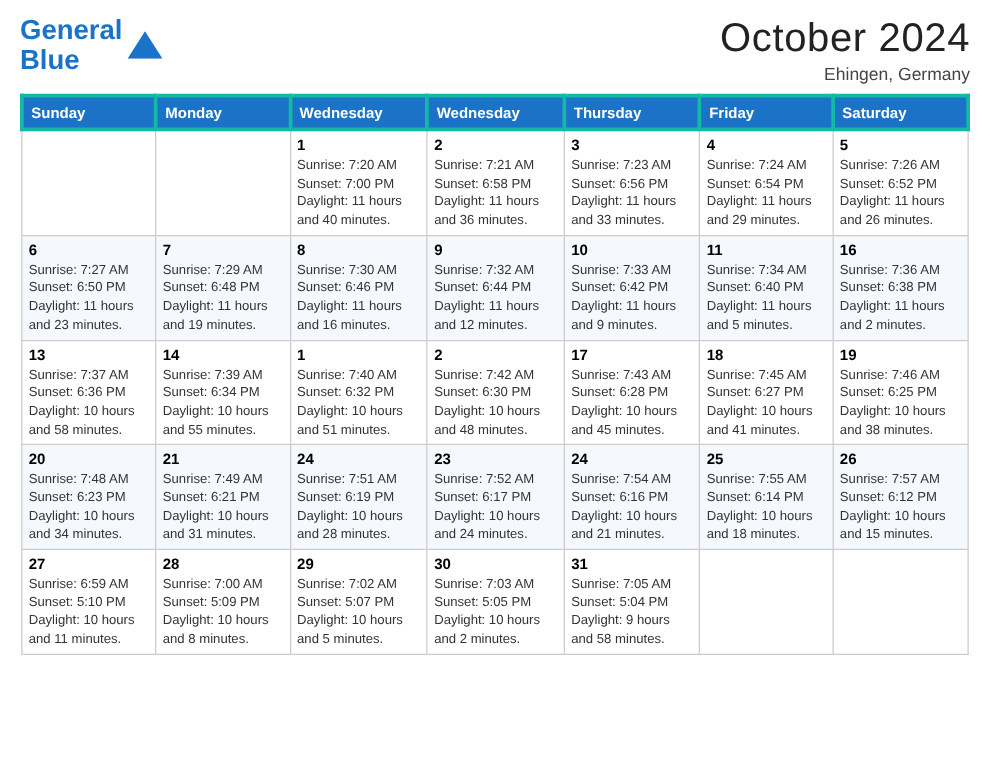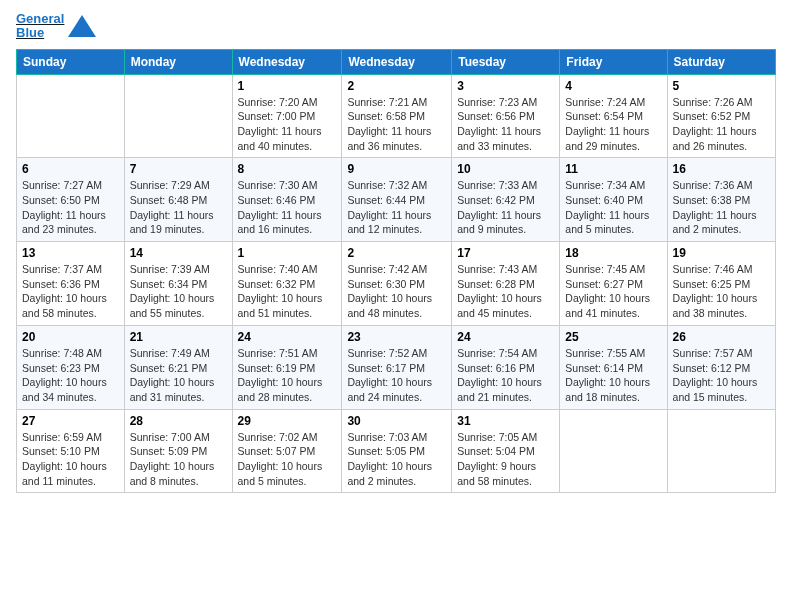--- a/index.html
+++ b/index.html
@@ -20,25 +20,24 @@
       display: flex;
       align-items: flex-start;
       justify-content: space-between;
       margin-bottom: 8px;
     }
     .logo {
       display: flex;
       align-items: center;
     }
     .logo-text {
-      font-size: 13px;
+      font-size: 22px;
       font-weight: bold;
       color: #1a1a1a;
       line-height: 1.1;
-      text-decoration: underline;
     }
     .logo-text span {
       color: #1a73c7;
     }
     .logo-icon {
       width: 28px;
       height: 22px;
       margin-left: 2px;
     }
     .title-block {
@@ -60,21 +59,21 @@
       border-collapse: collapse;
       font-size: 11px;
     }
     .calendar th {
       background: #1a73c7;
       color: #fff;
       font-weight: bold;
       text-align: left;
       padding: 5px 6px;
       font-size: 12px;
-      border: 1px solid #14b8a6;
+      border: 3px solid #14b8a6;
     }
     .calendar td {
       vertical-align: top;
       border: 1px solid #ccc;
       padding: 4px 5px;
       width: 113px;
       min-height: 80px;
       background: #fff;
     }
     .calendar tr:nth-child(even) td {
@@ -108,30 +107,34 @@
           <div class="logo-text">
             <span>General</span><br>
             <span style="color:#1a73c7;">Blue</span>
           </div>
           <svg class="logo-icon" viewBox="0 0 28 22" xmlns="http://www.w3.org/2000/svg">
             <polygon points="14,0 28,22 0,22" fill="#1a73c7"></polygon>
           </svg>
         </div>
       </div>
     </div>
+    <div class="title-block">
+      <div class="month-title">October 2024</div>
+      <div class="subtitle">Ehingen, Germany</div>
+    </div>
   </div>
 
   <table class="calendar">
     <thead>
       <tr>
       <th>Sunday</th>
           <th>Monday</th>
           <th>Wednesday</th>
           <th>Wednesday</th>
-          <th>Tuesday</th>
+          <th>Thursday</th>
           <th>Friday</th>
           <th>Saturday</th>
         </tr>
     </thead>
     <tbody id="calendar-body">
     <tr class="row-odd">
           <td class="empty-cell"></td>
           <td class="empty-cell"></td>
           <td>
             <span class="day-num">1</span>

